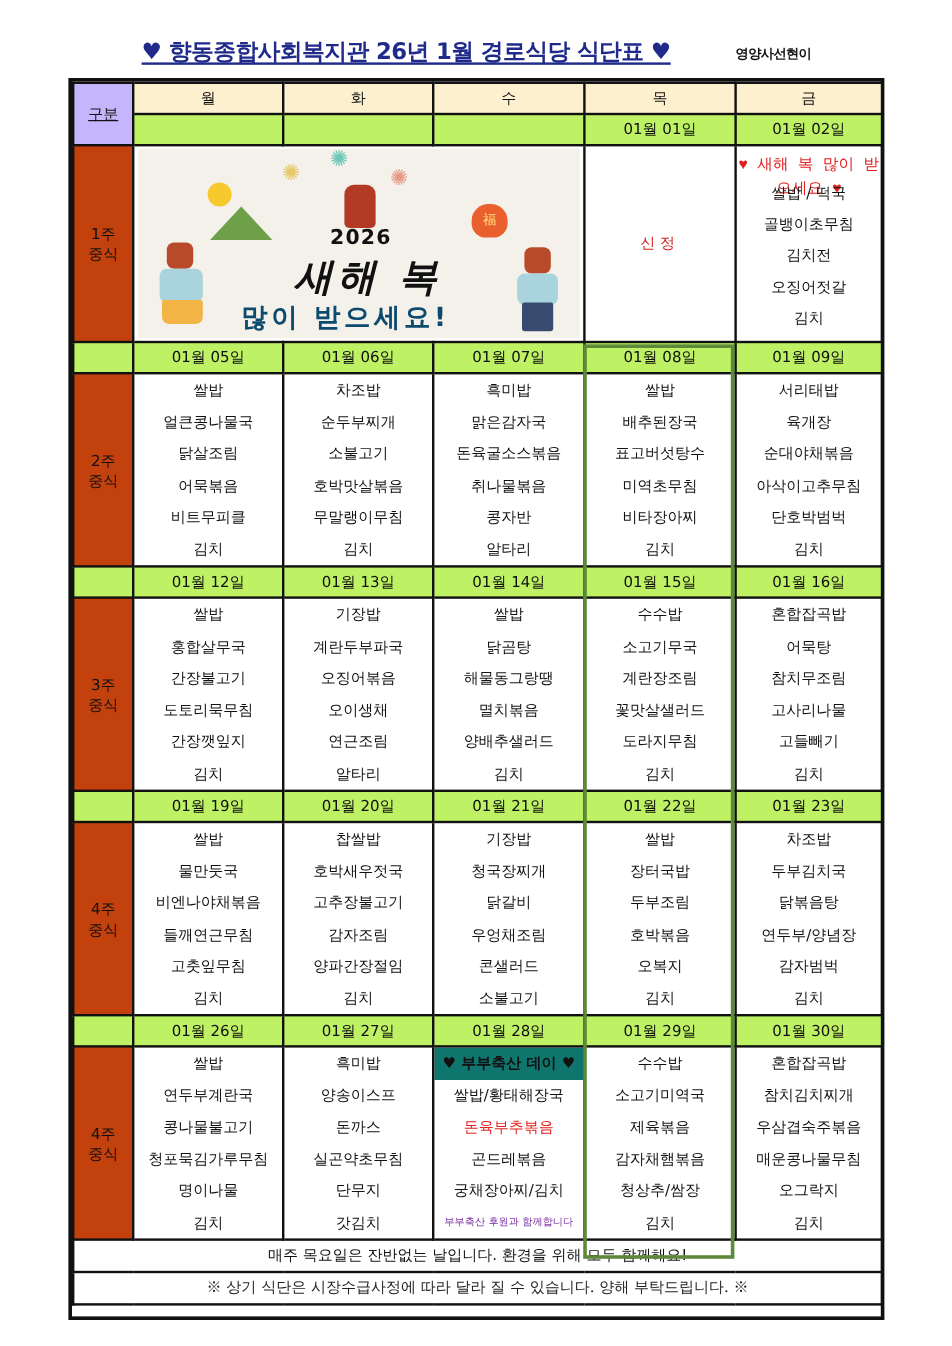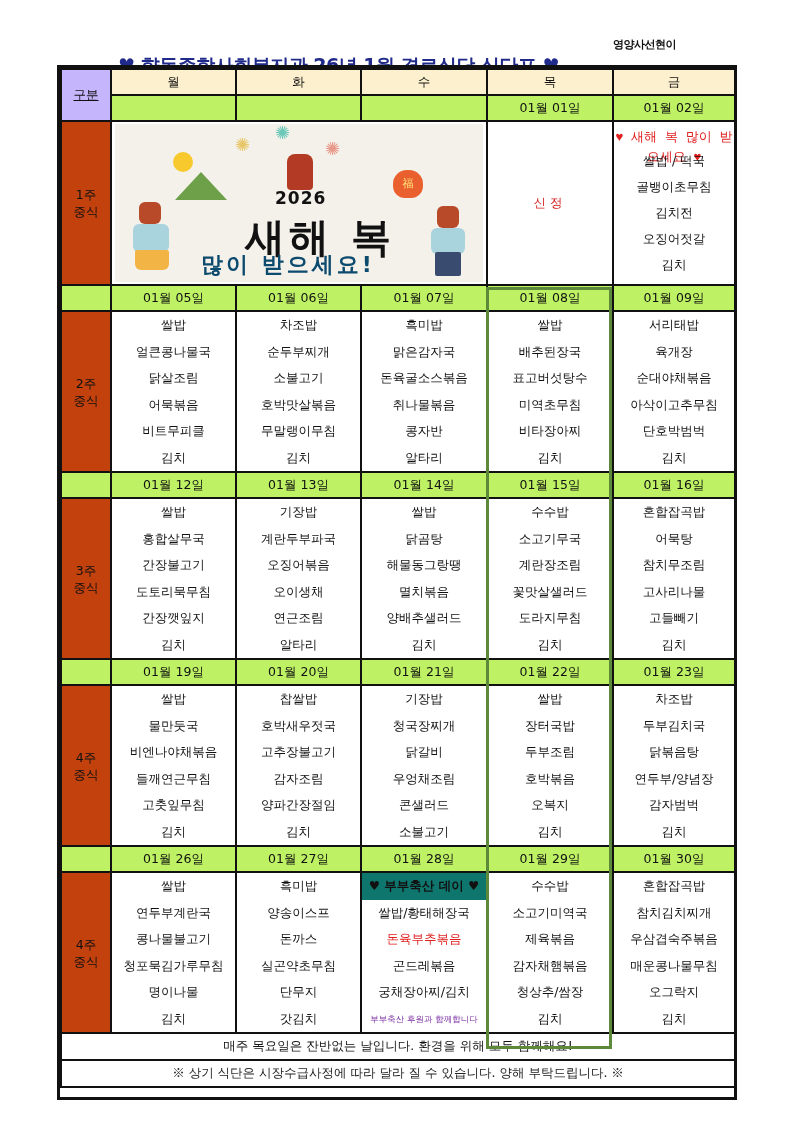--- a/index.html
+++ b/index.html
@@ -1,20 +1,20 @@
 <!DOCTYPE html>
 <html><head>
 <meta charset="utf-8">
 <style>
   html, body { margin:0; padding:0; background:#ffffff; }
   body { width:793px; height:1122px; position:relative; overflow:hidden;
          font-family:"DejaVu Sans","Liberation Sans",sans-serif; color:#111; }
   .title-row { position:absolute; top:30px; left:0; width:793px; height:30px; }
   .title { position:absolute; left:118px; top:0; font-size:19px; font-weight:bold; color:#1f2a8a;
-           text-decoration:underline; text-decoration-thickness:2px; text-underline-offset:3px; letter-spacing:-0.5px; white-space:nowrap;margin-top:23px; }
+           text-decoration:underline; text-decoration-thickness:2px; text-underline-offset:3px; letter-spacing:-0.5px; white-space:nowrap; }
   .subtitle { position:absolute; left:613px; top:7px; font-size:11px; font-weight:bold; color:#111; letter-spacing:-0.5px; }
 
   .sheet { position:absolute; left:57px; top:65px; width:680px; height:1035px; border:3px solid #111; box-sizing:border-box; }
   .grid { position:absolute; left:0; top:0; }
   table.menu { border-collapse:collapse; table-layout:fixed; width:674px; }
   table.menu td { border:2px solid #111; text-align:center; vertical-align:middle; padding:0; font-size:12.5px; }
   .hdr { background:#fdf0cf; height:26px; }
   .daterow td { background:#bef264; height:24px; font-size:12.5px; }
   .label { background:#c2410c; font-size:12.5px; line-height:17px; }
   .label-hdr { background:#c4b5fd;text-decoration:underline; }
@@ -22,21 +22,21 @@
   .red { color:#e0201f; }
   .purple { color:#7b2fa3; font-size:8.5px; }
   .pink-bg { background:#0f766e;font-weight:bold; }
   .note-row td { height:25px; font-size:13px; }
   .note2 { font-family:"DejaVu Serif","Liberation Serif",serif; font-size:11.5px; color:#222; }
 
   .green-box { position:absolute; left:426px; top:219px; width:126px; height:762px; border:3px solid #5c8a3a; box-sizing:border-box; pointer-events:none; }
 
   .banner { position:relative; width:100%; height:158px; background:#f4f1ea; overflow:hidden; }
   .banner .b2026 { position:absolute; left:160px; top:64px; font-size:17px; font-weight:bold; letter-spacing:1px; color:#111; }
-  .banner .bmain { position:absolute; left:130px; top:86px; font-size:40px; font-weight:bold; color:#111; letter-spacing:4px; }
+  .banner .bmain { position:absolute; left:130px; top:86px; font-size:32px; font-weight:bold; color:#111; letter-spacing:4px;font-style:italic; }
   .banner .bsub { position:absolute; left:86px; top:126px; font-size:22px; font-weight:bold; color:#0c4a6e; letter-spacing:3px; }
   .sun { position:absolute; left:58px; top:28px; width:20px; height:20px; border-radius:50%; background:#f7c92d; }
   .mount { position:absolute; left:60px; top:48px; width:0; height:0; border-left:26px solid transparent; border-right:26px solid transparent; border-bottom:28px solid #6ea049; }
   .horse-c { position:absolute; left:172px; top:30px; width:26px; height:36px; background:#b33a24; border-radius:8px 8px 4px 4px; }
   .bag { position:absolute; left:278px; top:46px; width:30px; height:28px; background:#e9602e; border-radius:14px 14px 12px 12px; color:#ffe27a; font-size:11px; text-align:center; line-height:28px; }
   .horse-l { position:absolute; left:14px; top:78px; width:44px; height:74px; }
   .horse-l .head { position:absolute; left:10px; top:0; width:22px; height:22px; background:#b84a2a; border-radius:6px; }
   .horse-l .body { position:absolute; left:4px; top:22px; width:36px; height:28px; background:#a9d4dd; border-radius:6px; }
   .horse-l .skirt { position:absolute; left:6px; top:48px; width:34px; height:20px; background:#f2b545; border-radius:2px 2px 6px 6px; }
   .horse-r { position:absolute; left:312px; top:82px; width:40px; height:72px; }

